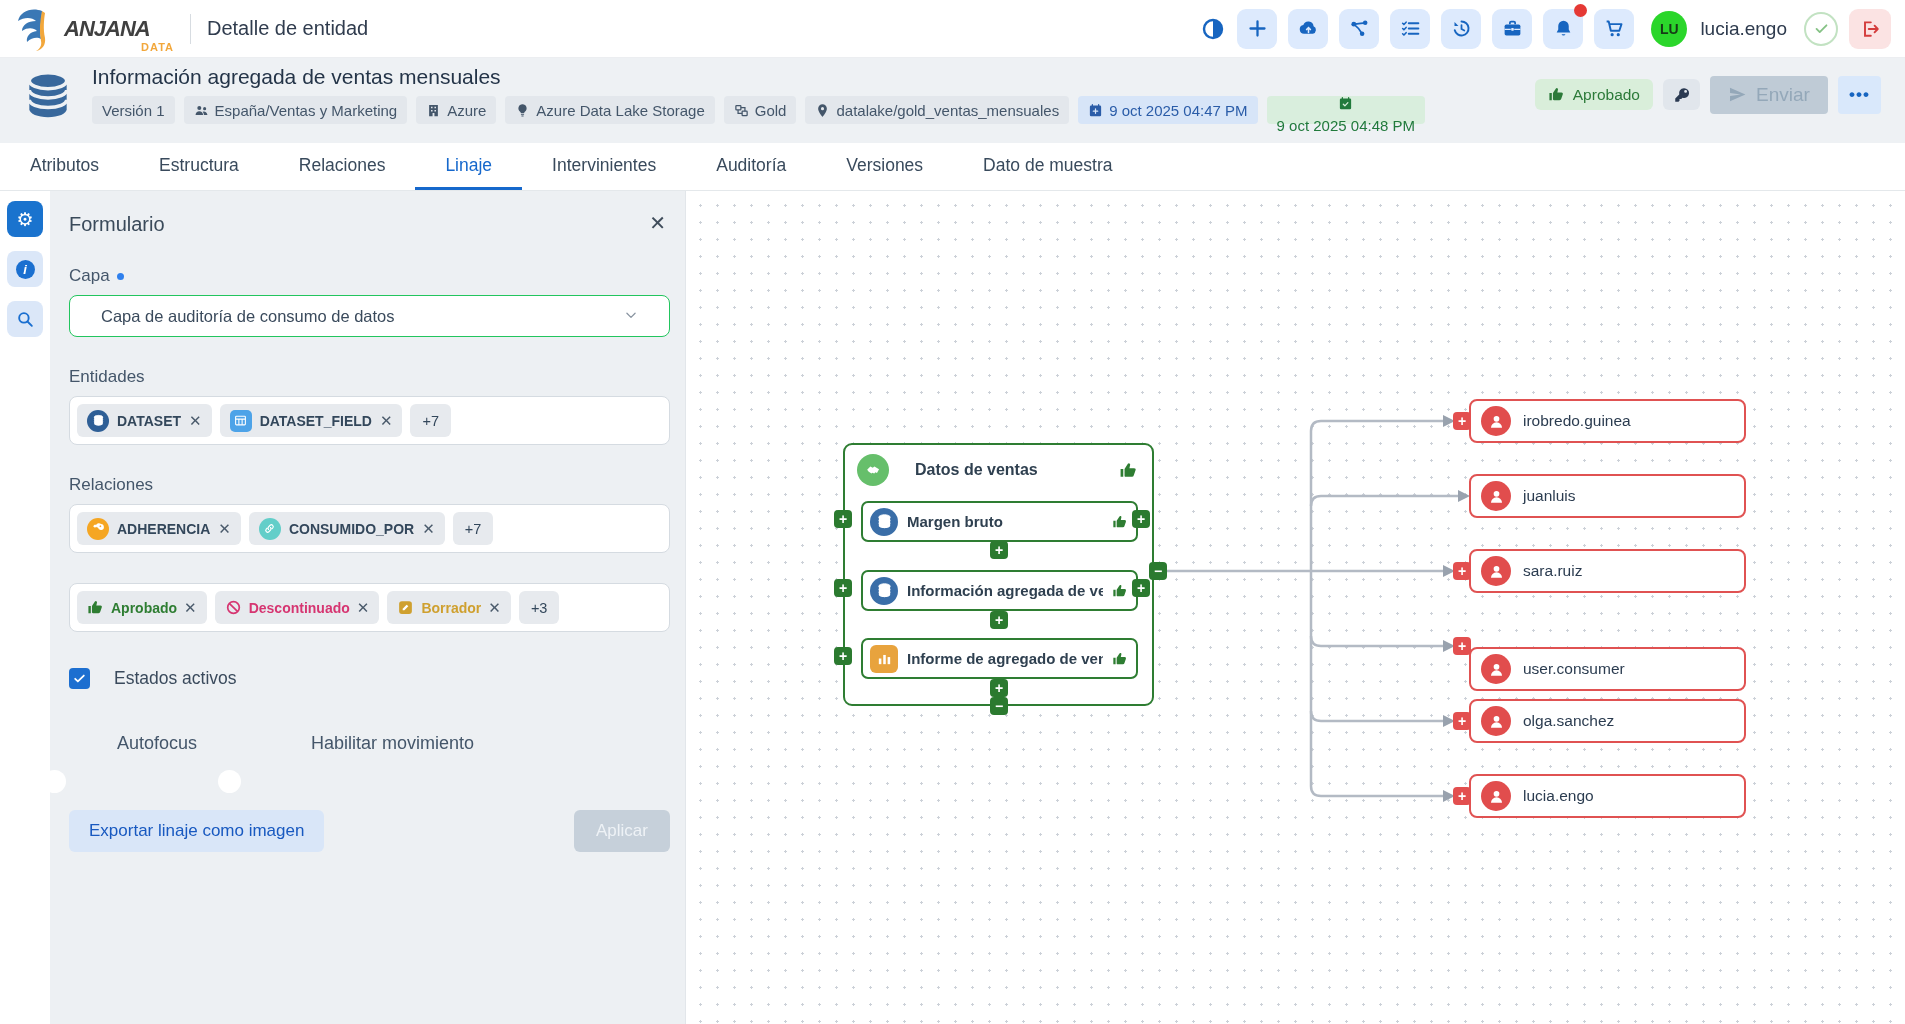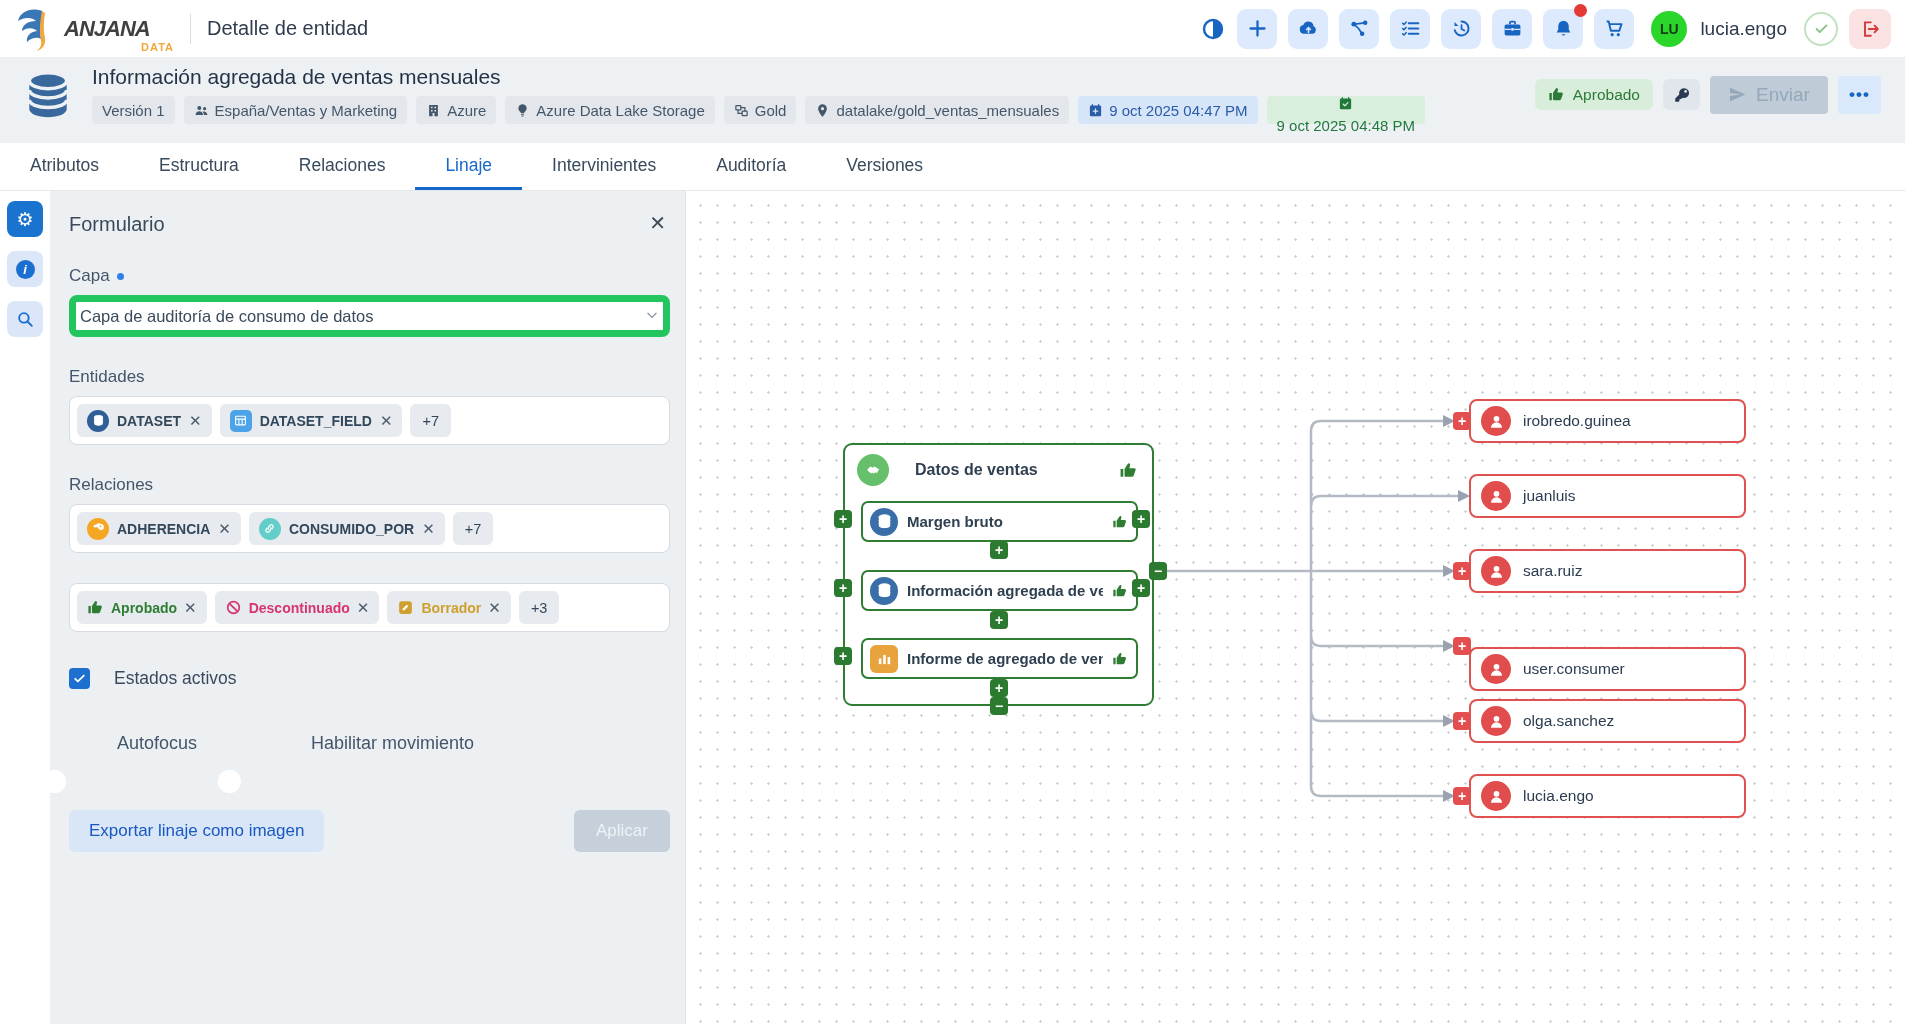--- a/index.html
+++ b/index.html
@@ -81,22 +81,22 @@
 
   .form-panel { width:635px; flex:0 0 635px; background:#edf0f3; padding:22px 15px 0 19px;
     position:relative; }
   .form-head { display:flex; align-items:flex-start; }
   .form-title { font-size:20px; color:#3a4a5a; }
   .form-close { margin-left:auto; font-size:20px; color:#3f4c5a; cursor:pointer; line-height:1;
     padding:0 4px; }
   .field { margin-top:30px; }
   .field-label { font-size:17px; color:#44566a; margin-bottom:9px; display:flex; align-items:center; gap:7px; }
   .req-dot { width:7px; height:7px; border-radius:50%; background:#2f80ed; }
-  .select-box { height:42px; background:#fff; border:7px solid #22c55e; border-radius:8px;
-    display:flex; align-items:center; padding:0 4px; font-size:16.5px; color:#3a4a5c; cursor:pointer; }
+  .select-box { height:42px; background:#fff; border:1px solid #22c55e; border-radius:8px;
+    display:flex; align-items:center; padding:0 31px; font-size:16.5px; color:#3a4a5c; cursor:pointer; }
   .select-box .chev { margin-left:auto; color:#8a95a1; }
   .chip-box { min-height:48px; background:#fff; border:1px solid #d5dbe1; border-radius:8px;
     display:flex; align-items:center; gap:8px; padding:7px; flex-wrap:wrap; }
   .chip { height:33px; background:#e7eaee; border-radius:6px; display:inline-flex; align-items:center;
     gap:8px; padding:0 10px; font-size:14px; font-weight:bold; color:#33475b; }
   .chip .chip-x { font-weight:normal; font-size:15px; color:#4a5a6b; cursor:pointer; }
   .chip-ico { width:22px; height:22px; border-radius:50%; display:flex; align-items:center;
     justify-content:center; color:#fff; }
   .chip-ico svg { width:13px; height:13px; }
   .chip-ico.square { border-radius:5px; }
@@ -361,20 +361,21 @@
   </div>
 
   <nav class="tabs" id="tabs">
       <div class="tab">Atributos</div>
       <div class="tab">Estructura</div>
       <div class="tab">Relaciones</div>
       <div class="tab active">Linaje</div>
       <div class="tab">Intervinientes</div>
       <div class="tab">Auditoría</div>
       <div class="tab">Versiones</div>
+      <div class="tab">Dato de muestra</div>
     </nav>
 
   <div class="content">
     <div class="rail">
       <span class="rail-btn active">⚙</span>
       <span class="rail-btn">
           <span class="info-glyph">i</span>
         </span>
       <span class="rail-btn">
         <svg viewBox="0 0 24 24">

